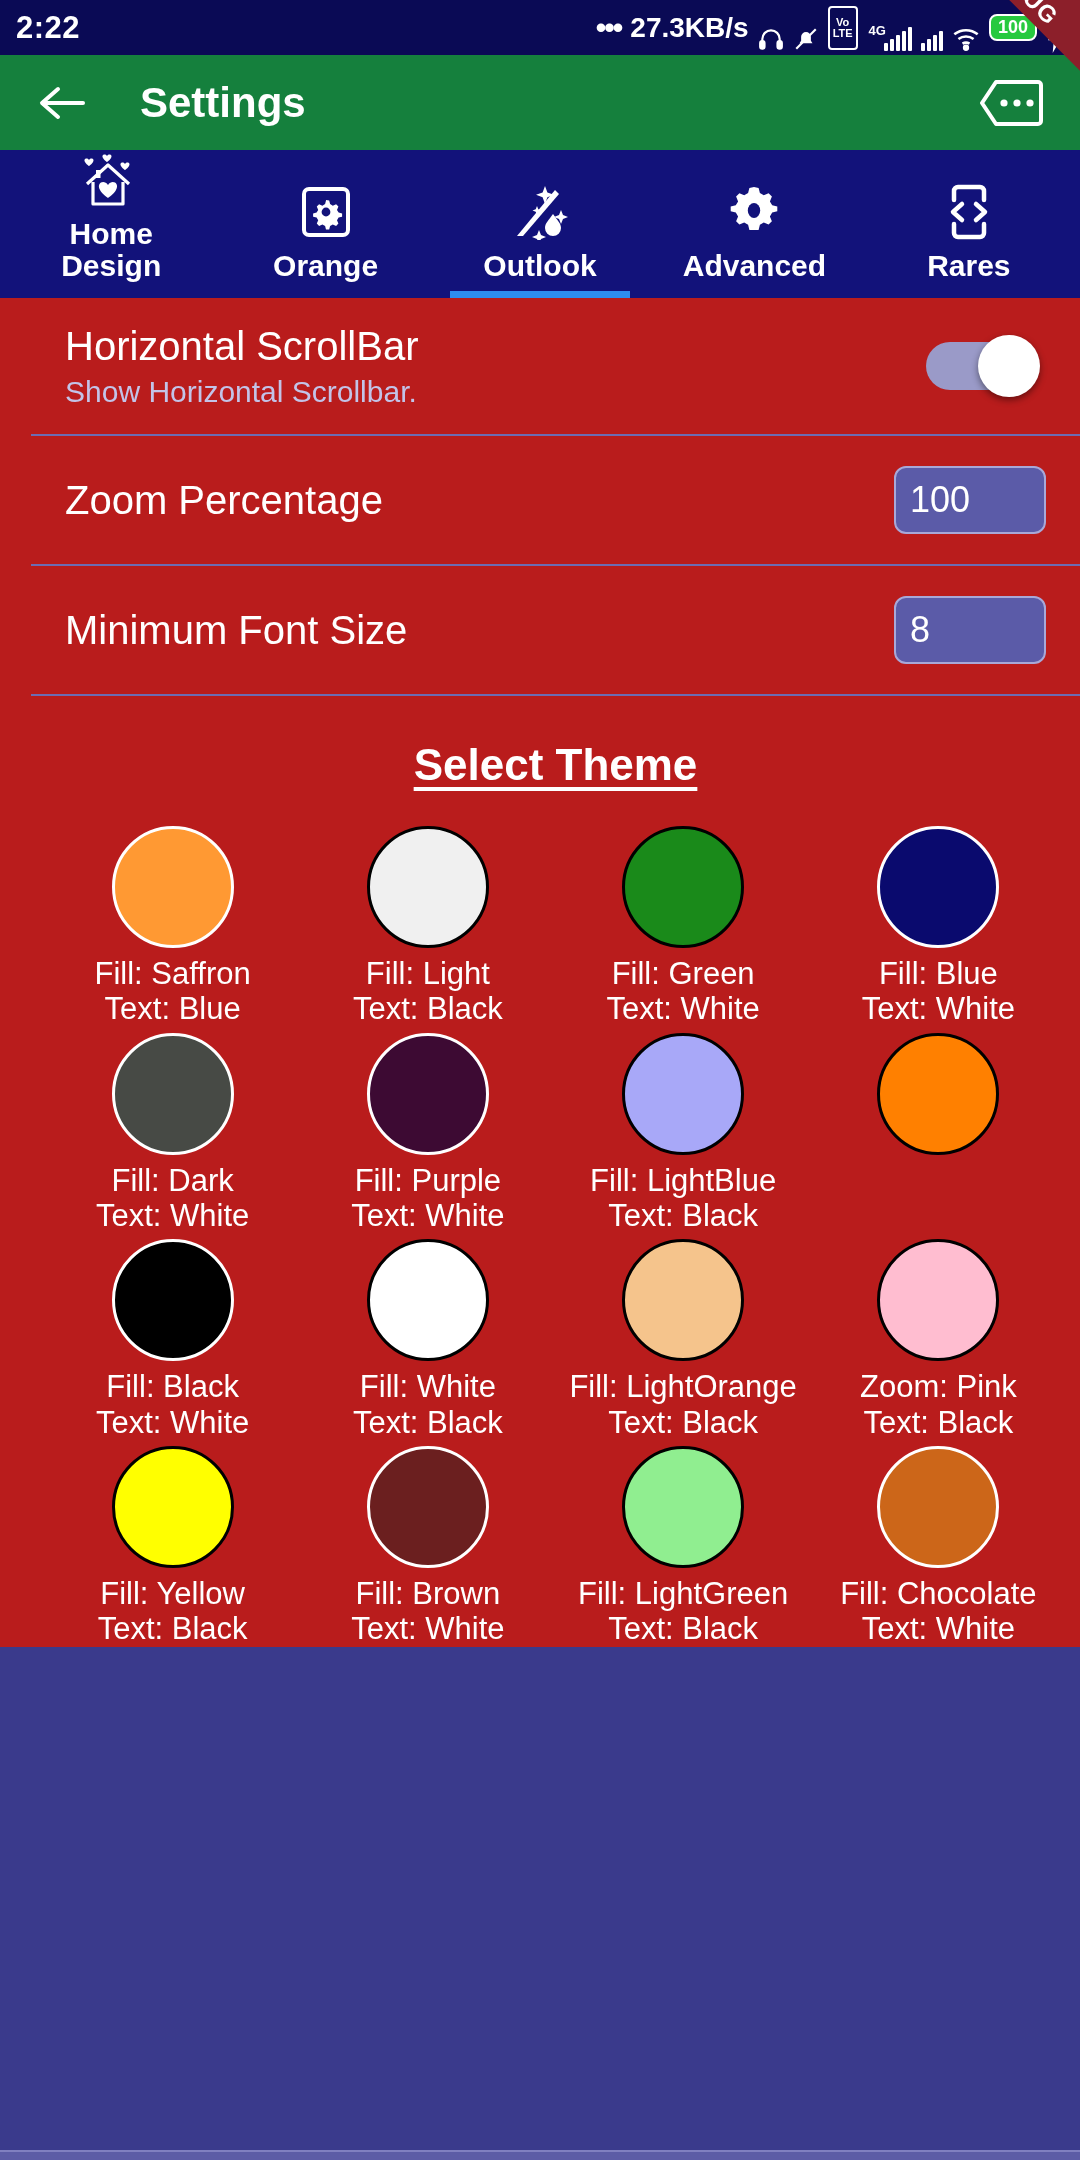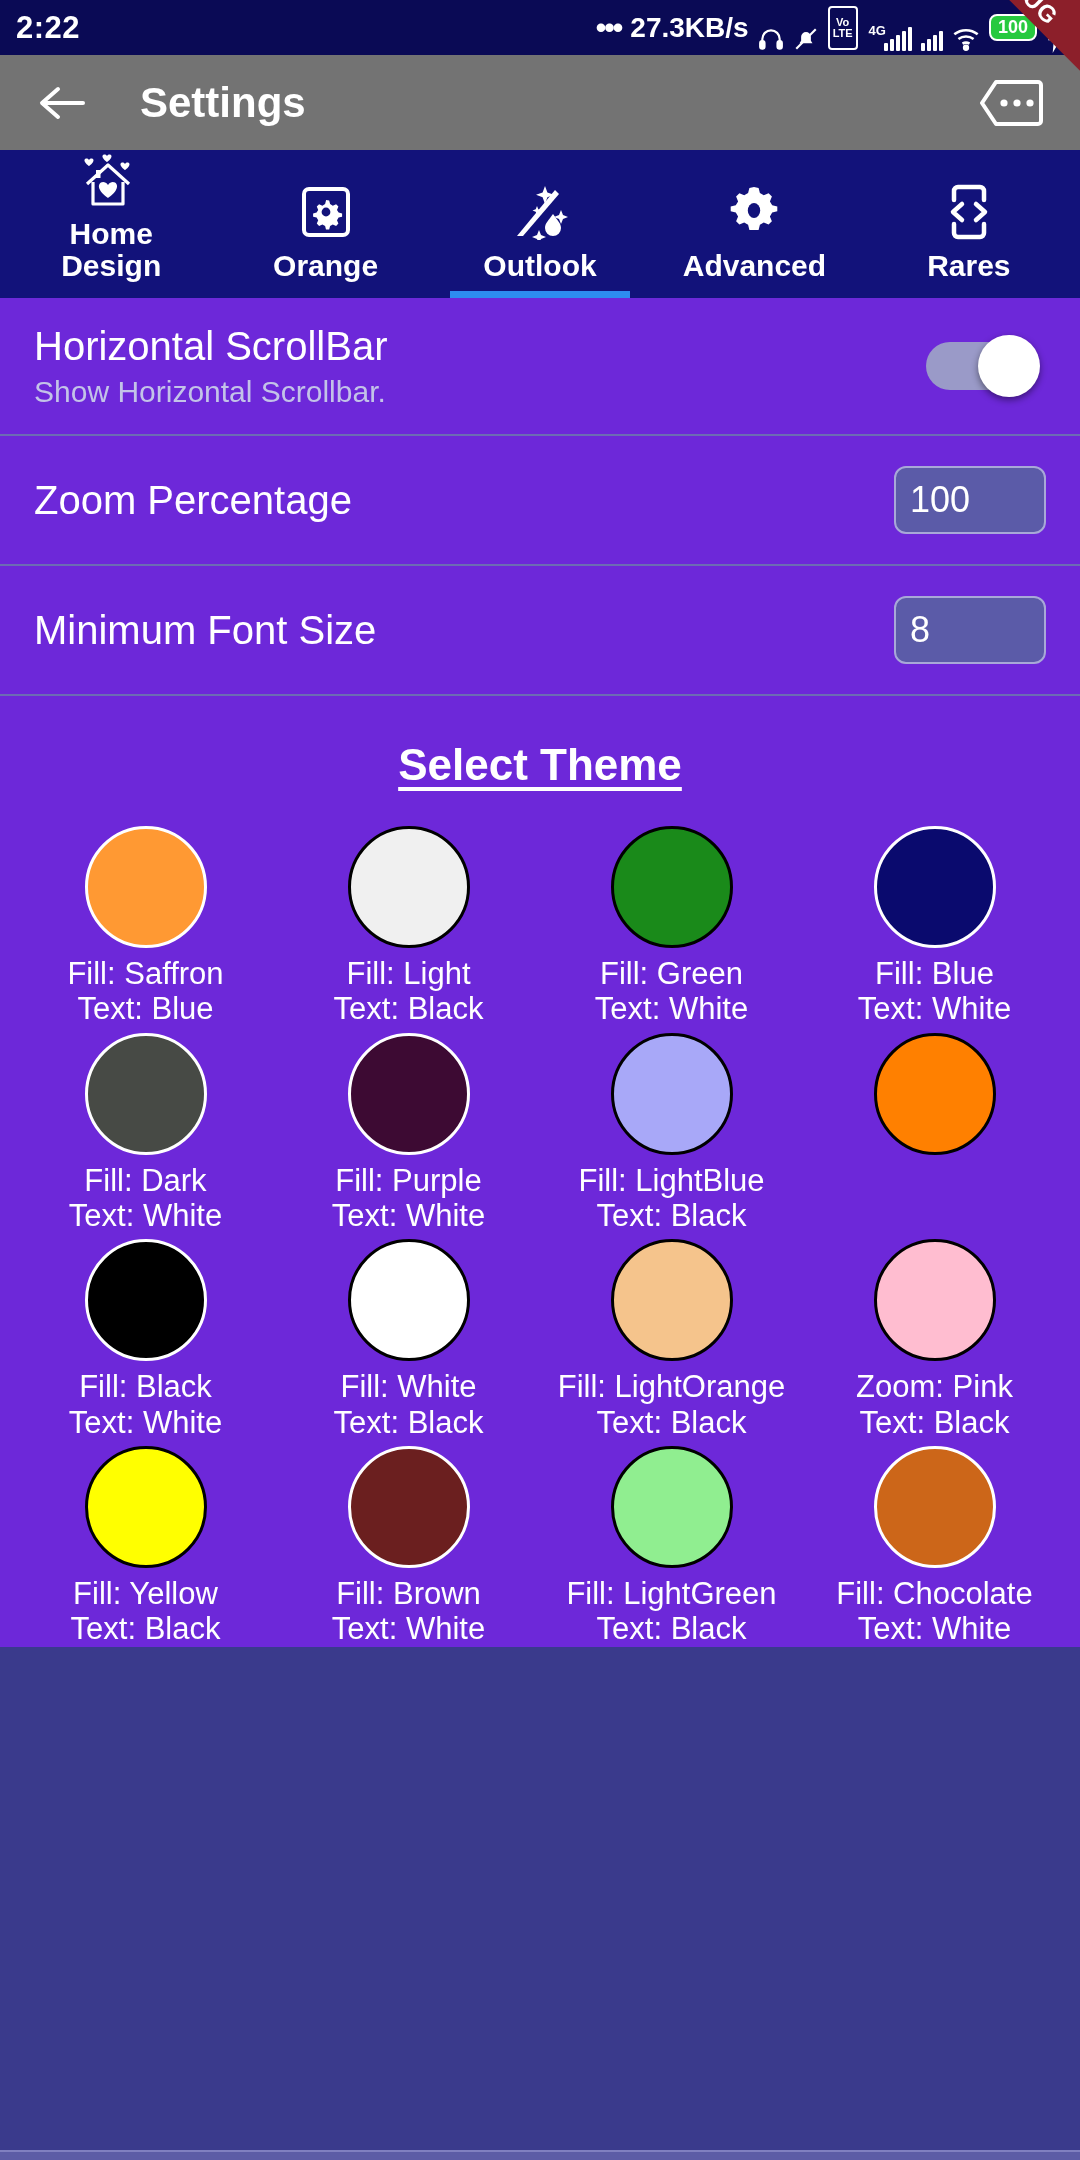--- a/index.html
+++ b/index.html
@@ -39,21 +39,21 @@
   .debug-ribbon{
     position:absolute; top:-44px; right:-78px; width:260px; height:52px;
     background:#8C1F2A; transform:rotate(45deg);
     display:flex; align-items:flex-end; justify-content:center;
     color:#fff; font-size:24px; font-weight:700; letter-spacing:1px;
     padding-bottom:3px; z-index:40; overflow:hidden;
   }
 
   
   .appbar{
-    position:relative; height:95px; background:#737373;
+    position:relative; height:95px; background:#15803d;
     display:flex; align-items:center; padding:0 34px; color:#fff;
   }
   .back-arrow{ width:56px; height:56px; display:flex; align-items:center; justify-content:center; }
   .appbar-title{ font-size:42px; font-weight:700; margin-left:50px; }
   .overflow-btn{ margin-left:auto; width:70px; height:52px; display:flex; align-items:center; justify-content:center; }
 
   
   .tabs{
     background:#12127A; display:flex; align-items:flex-end;
     height:148px; padding:0 4px;
@@ -64,21 +64,21 @@
     color:#fff; padding-bottom:0;
   }
   .tab .ticon{ height:64px; display:flex; align-items:center; justify-content:center; margin-bottom:6px; }
   .tab .tlabel{ font-size:30px; font-weight:700; text-align:center; line-height:1.07; padding-bottom:16px; }
   .tab.active::after{
     content:""; position:absolute; bottom:0; left:8%; width:84%;
     height:7px; background:#2D8CF0;
   }
 
   
-  .content{ background:#6d28d9; }
+  .content{ background:#b91c1c;padding-left:31px; }
   .row{
     position:relative; display:flex; align-items:center;
     padding:0 34px; min-height:130px;
     border-bottom:2px solid #6C6CB4;
   }
   .row-text{ flex:1; }
   .row-title{ color:#fff; font-size:40px; line-height:1.15; }
   .row-sub{ color:#C3C3E8; font-size:30px; margin-top:6px; }
 
   .switch{

